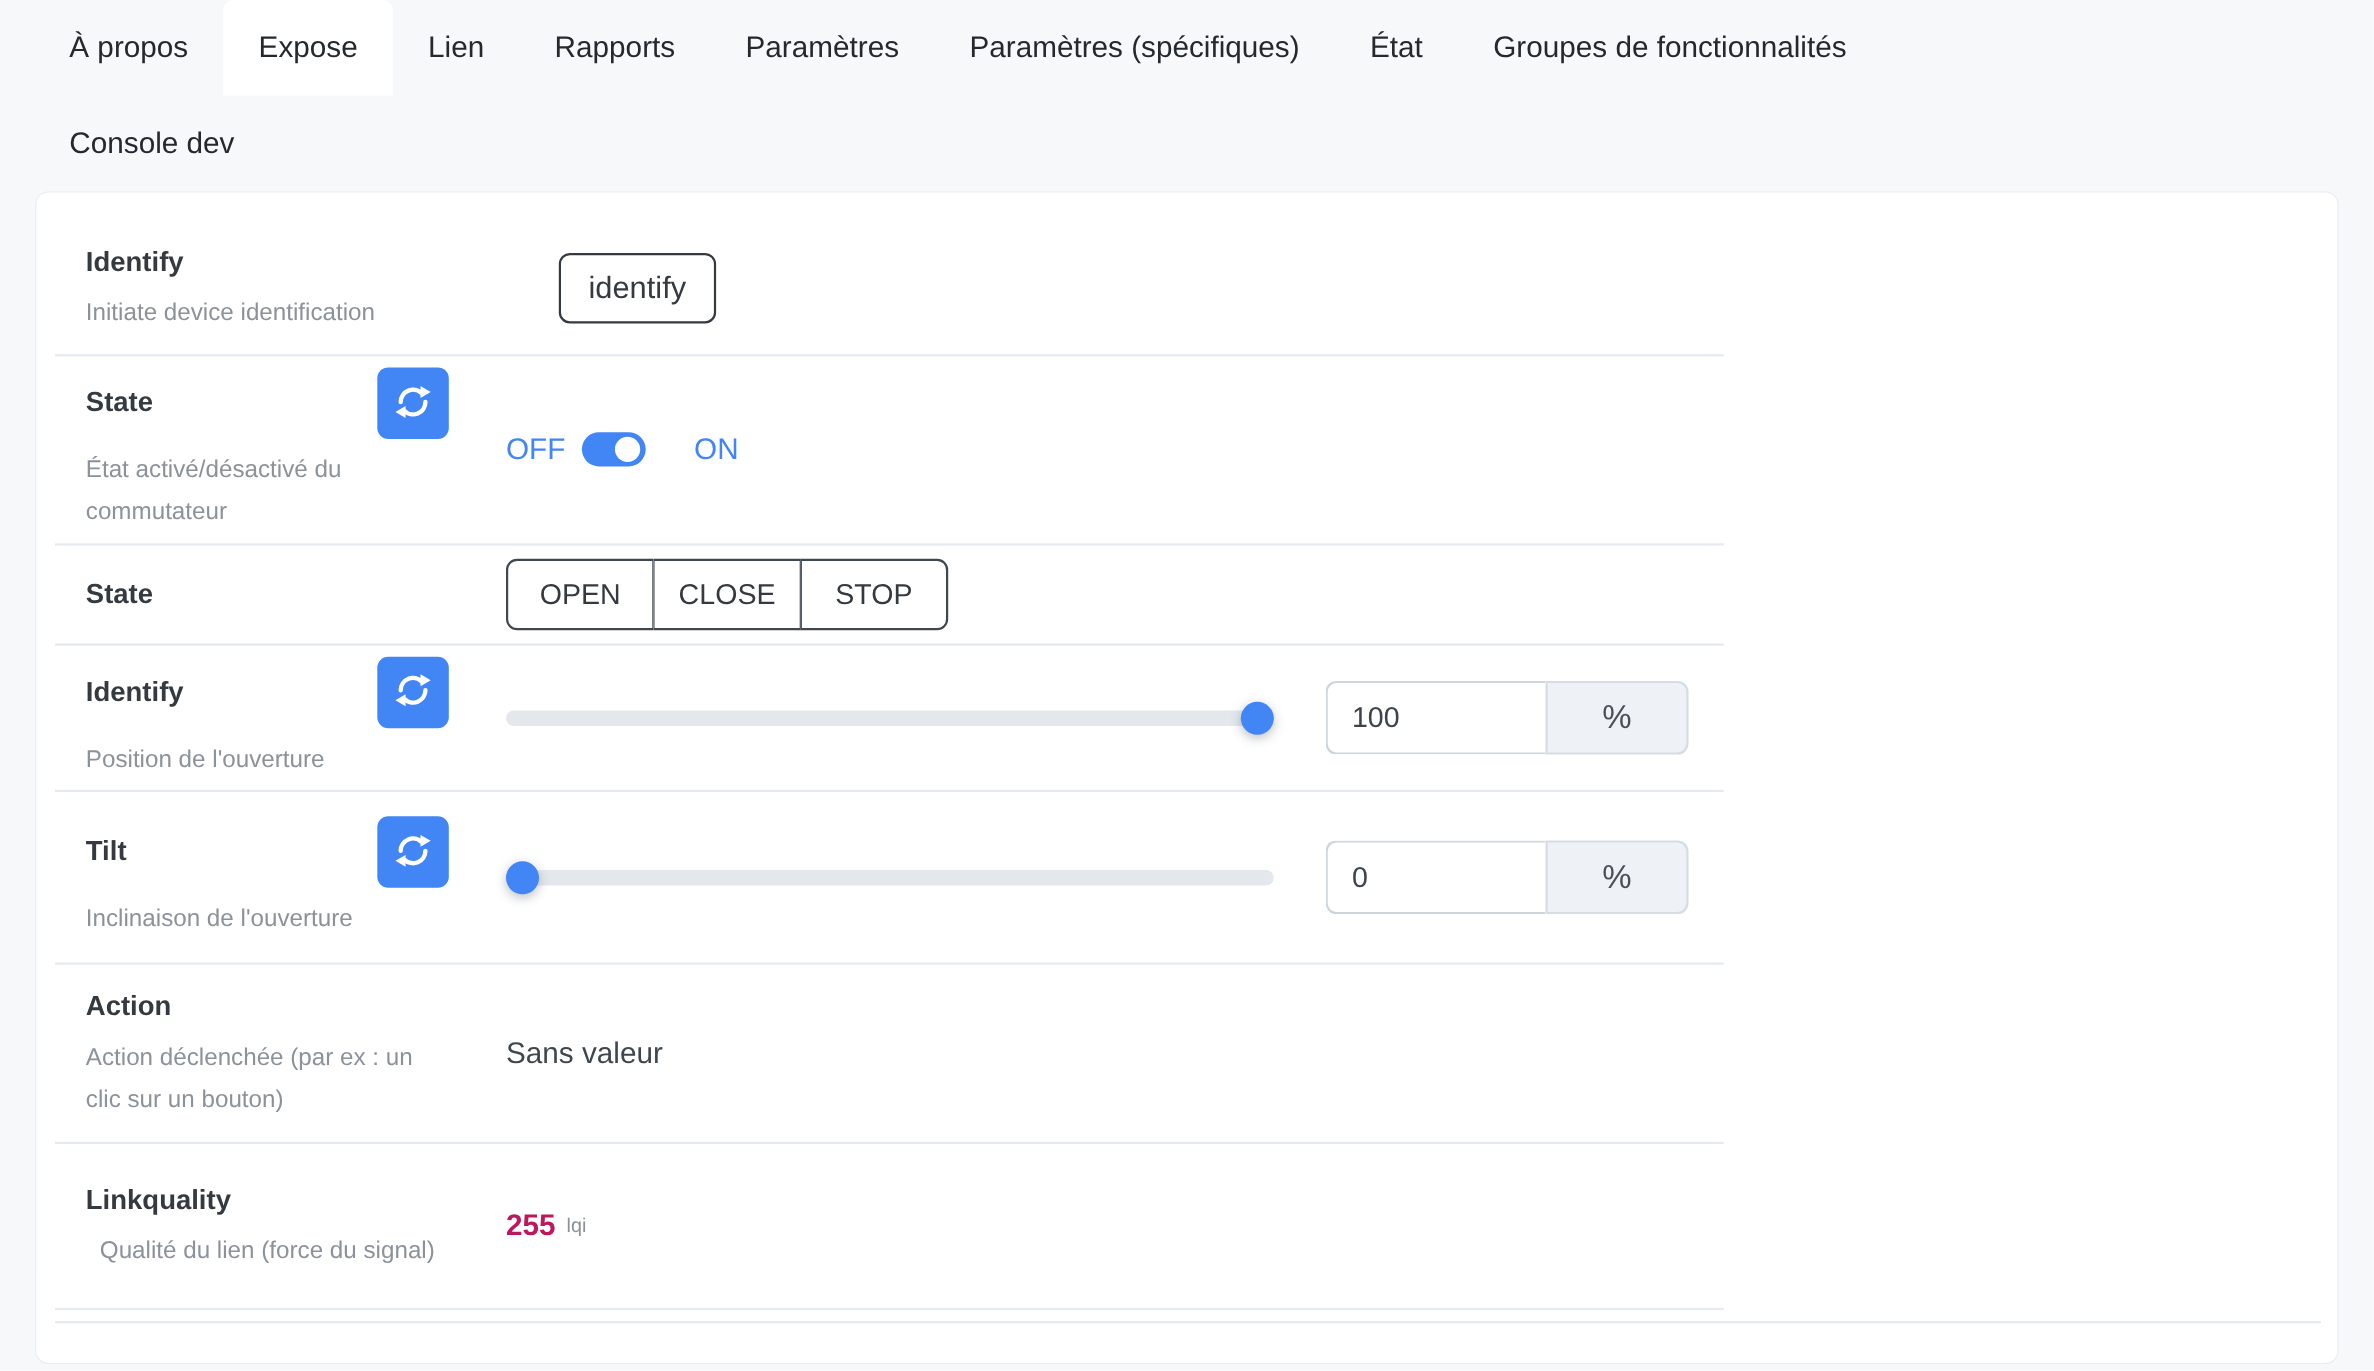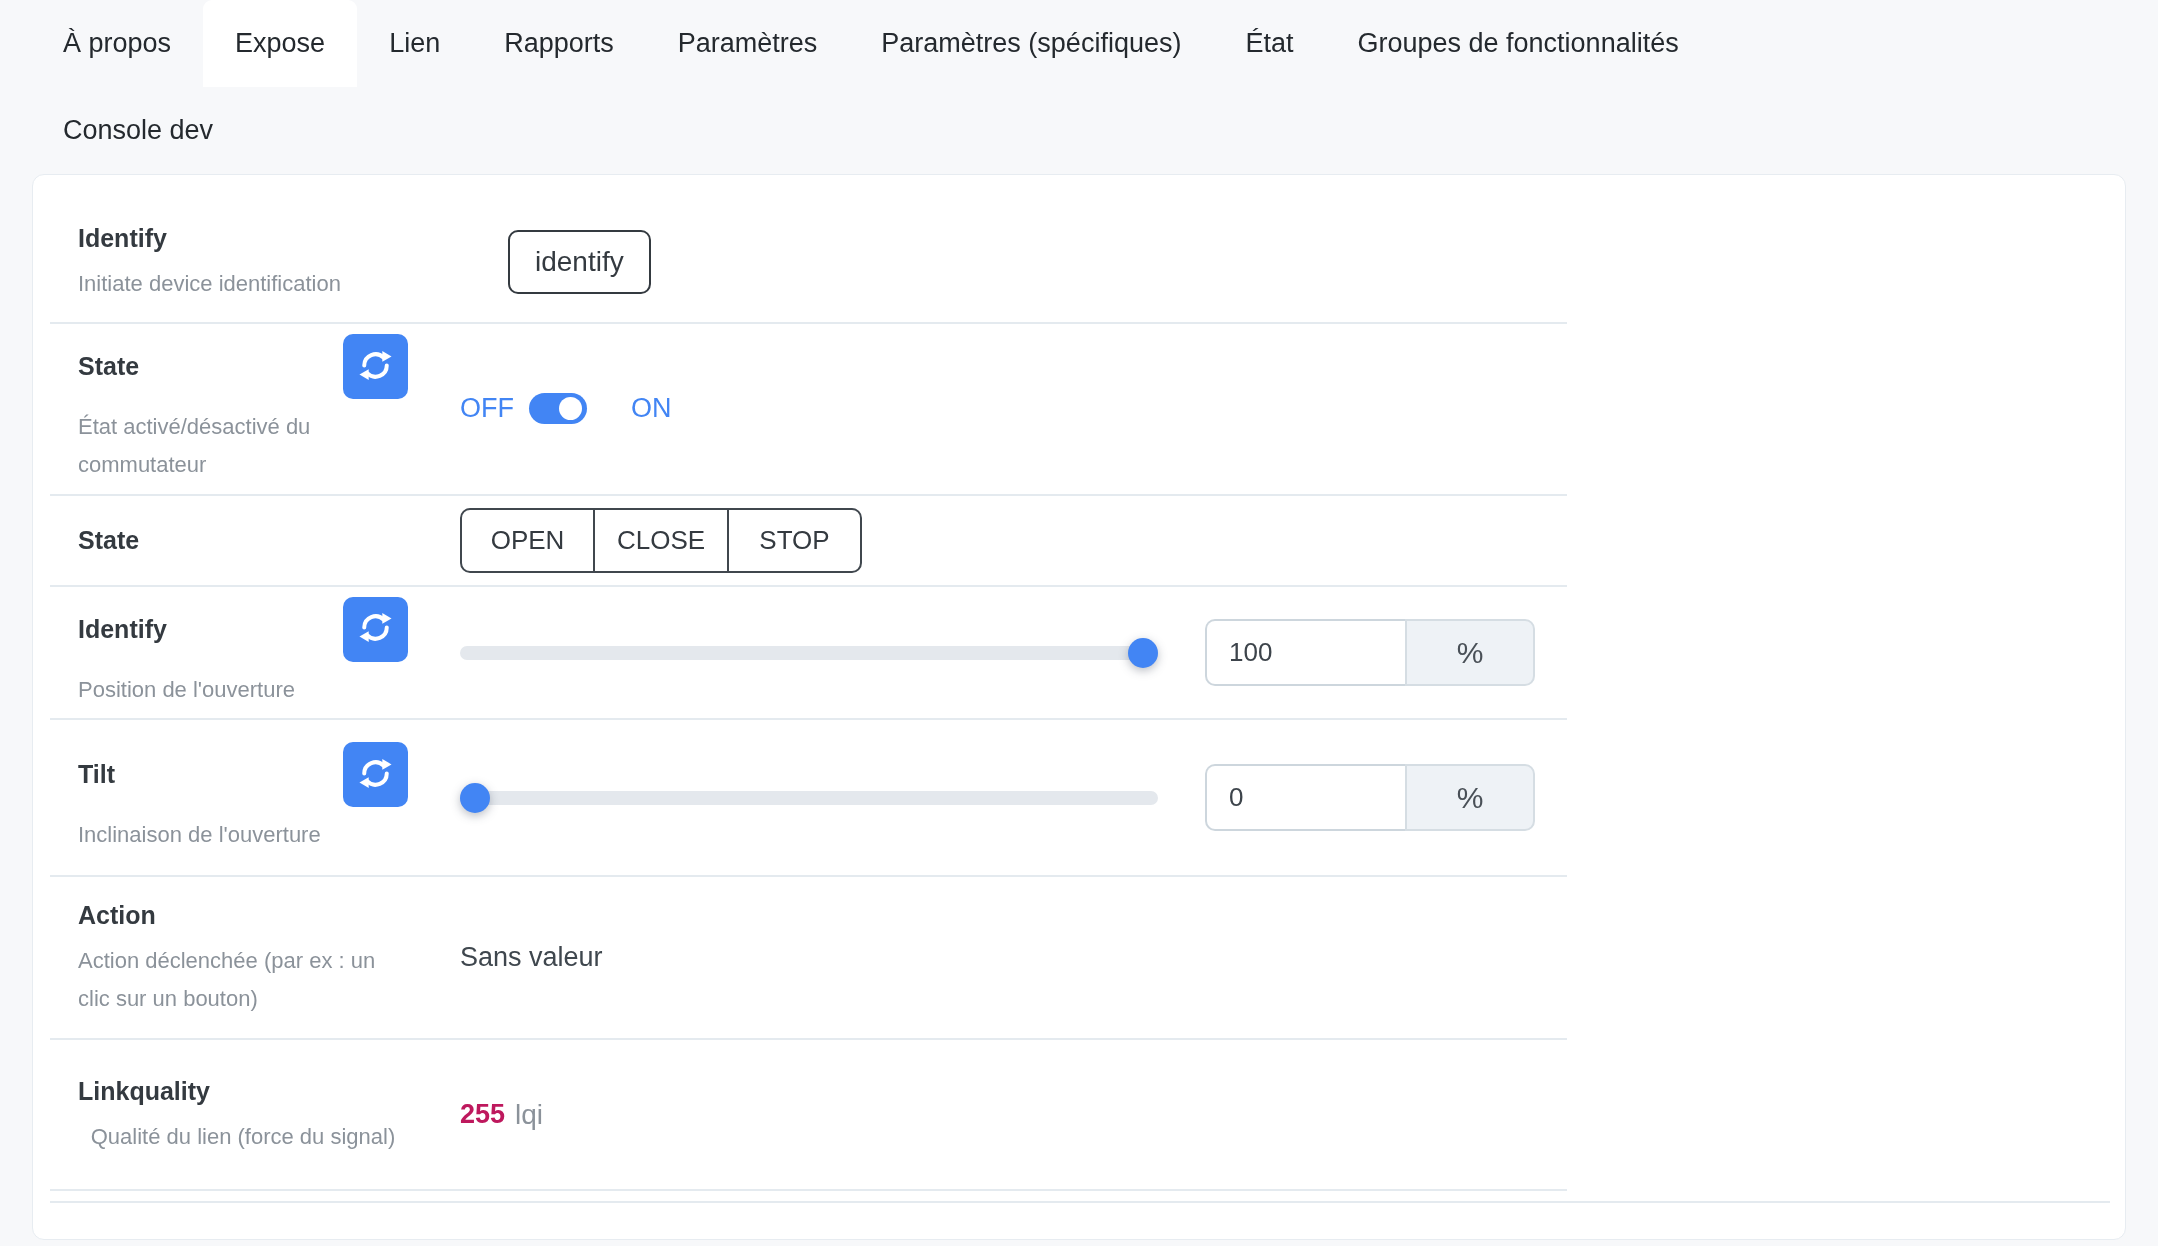--- a/index.html
+++ b/index.html
@@ -102,21 +102,21 @@
   }
   .input-addon {
     width: 130px; display: flex; align-items: center; justify-content: center;
     background: #eef2f6; border: 2px solid #d5dde3; border-radius: 0 10px 10px 0;
     font-size: 30px; color: #495057;
   }
 
   
   .value-text { font-size: 27px; color: #3f474e; }
   .value-num { font-size: 27px; color: #be185d; font-weight: 700; }
-  .value-unit { font-size: 28px; color: #8b929a; margin-left: 10px; }
+  .value-unit { font-size: 18px; color: #8b929a; margin-left: 10px; }
 
   .table-end-divider { border-bottom: 2px solid #e4eaef; margin-top: 10px; width: 2060px; }
 </style>
 </head>
 <body>
 
 <div class="tabbar">
   <div class="tab">À propos</div>
   <div class="tab active">Expose</div>
   <div class="tab">Lien</div>

